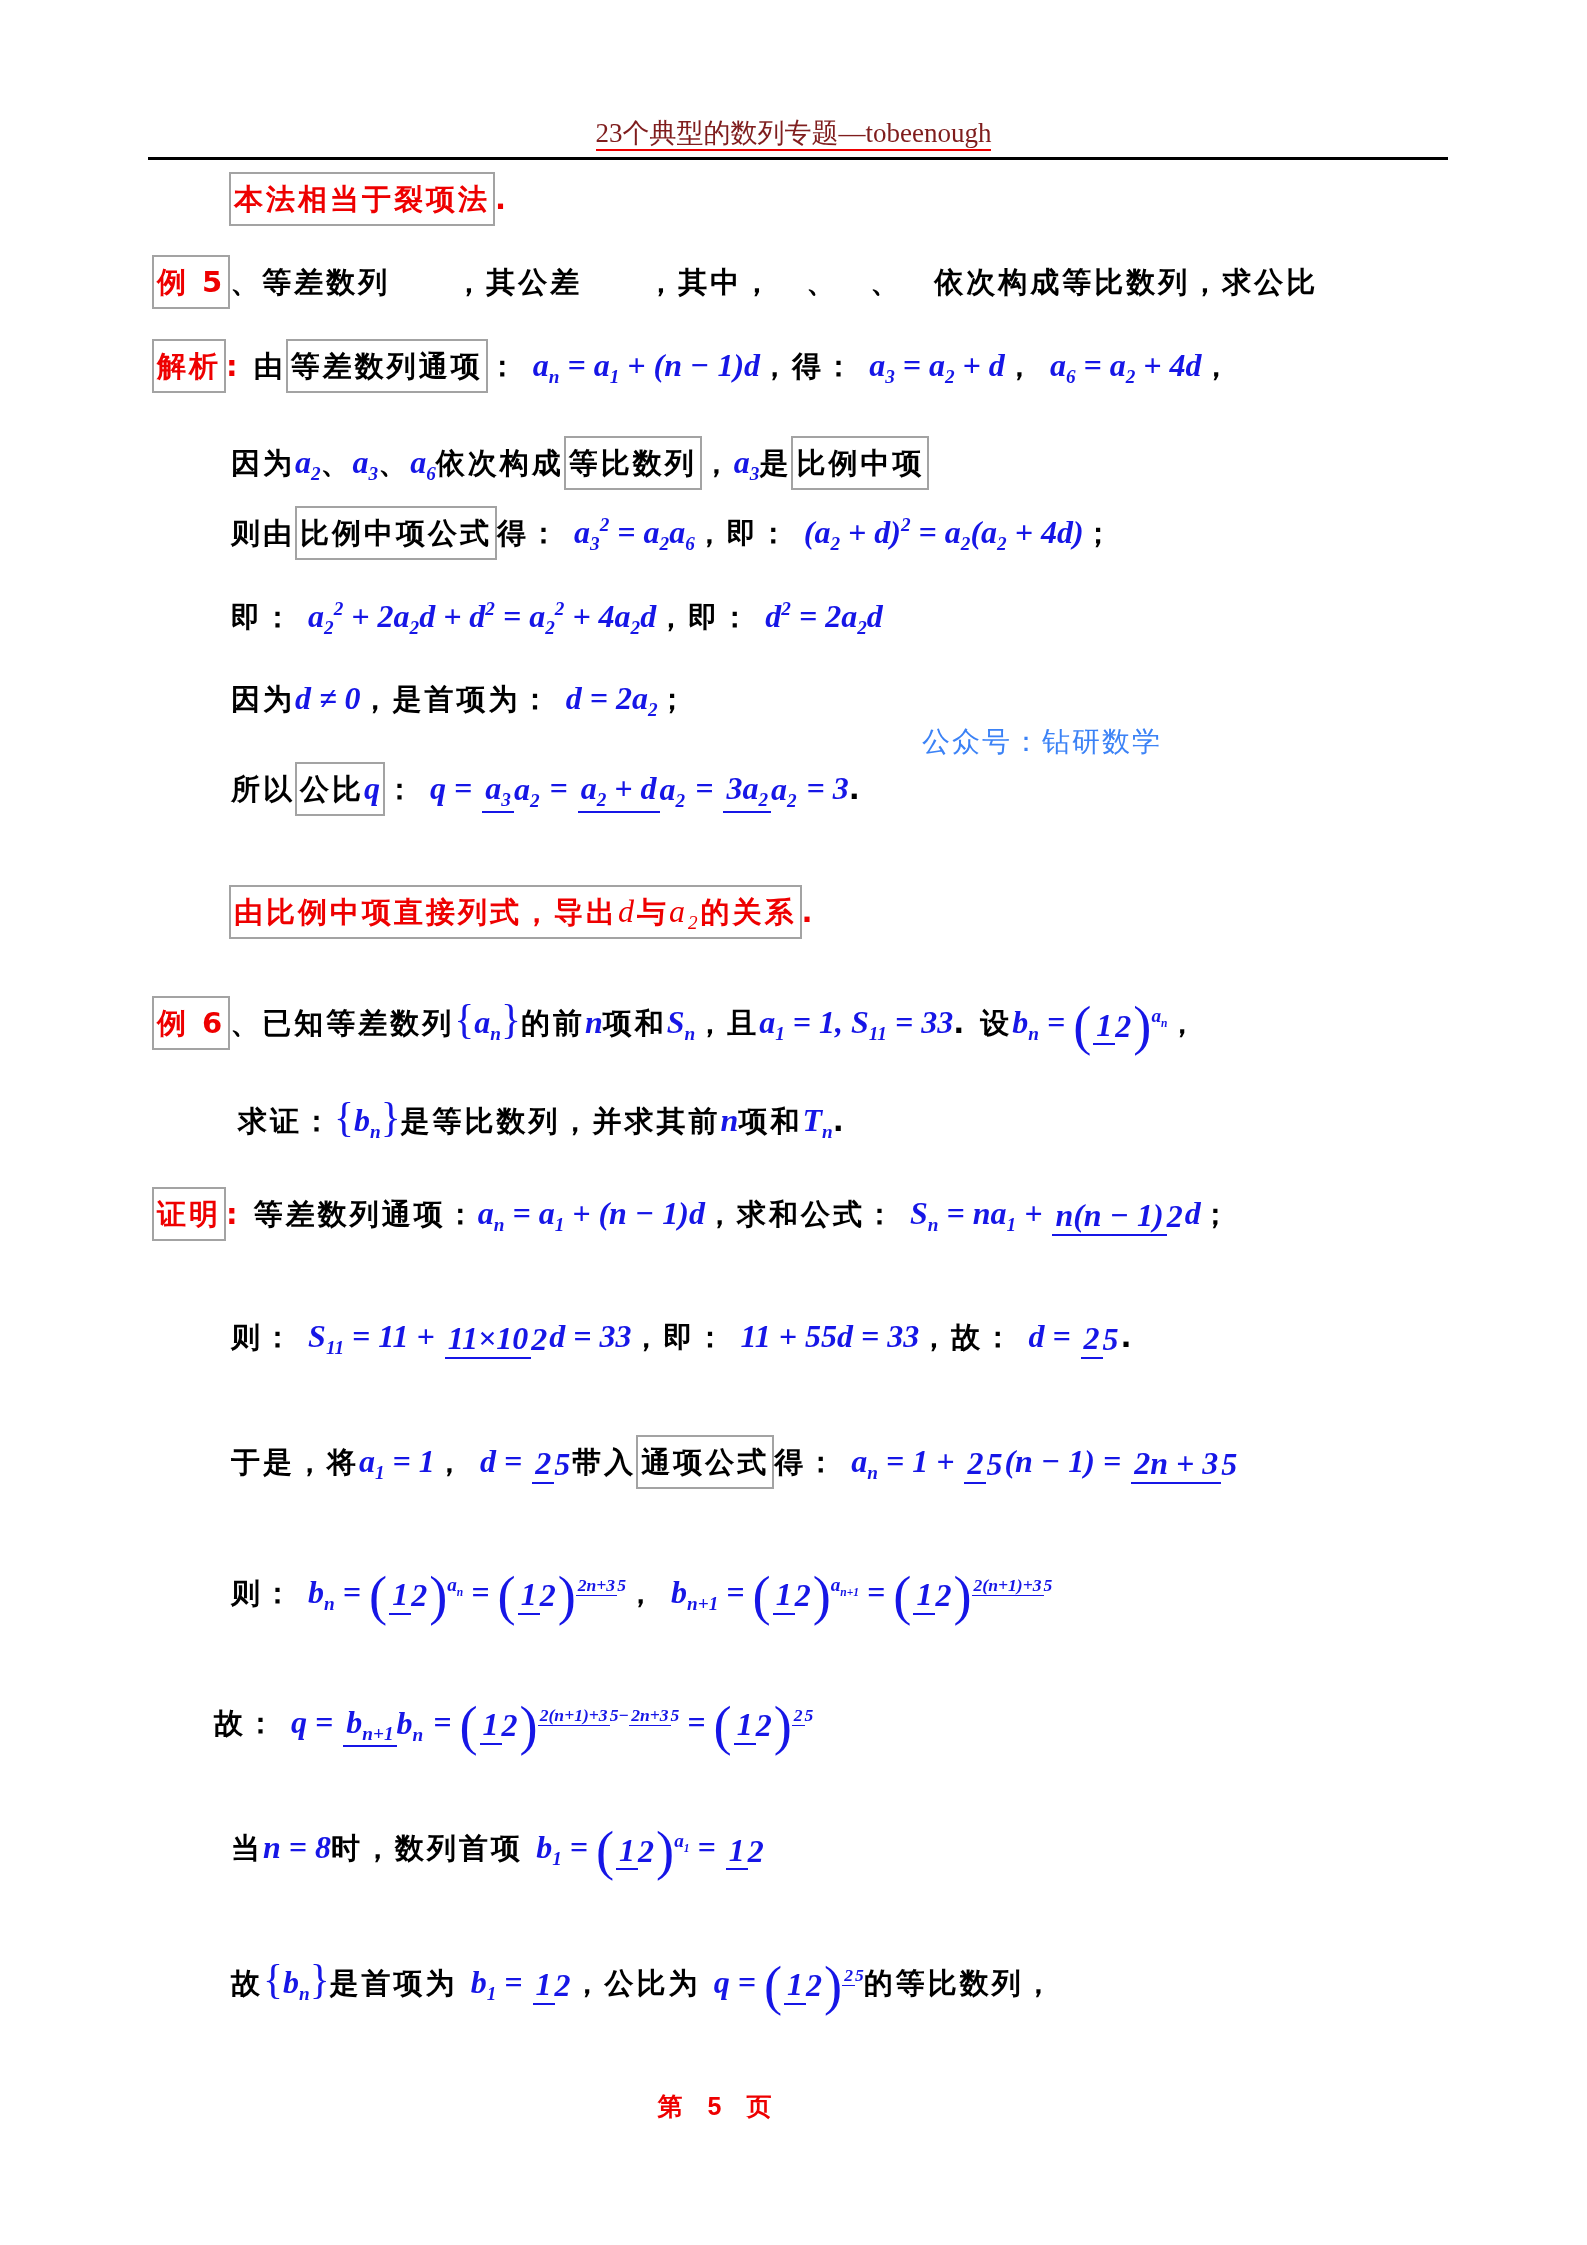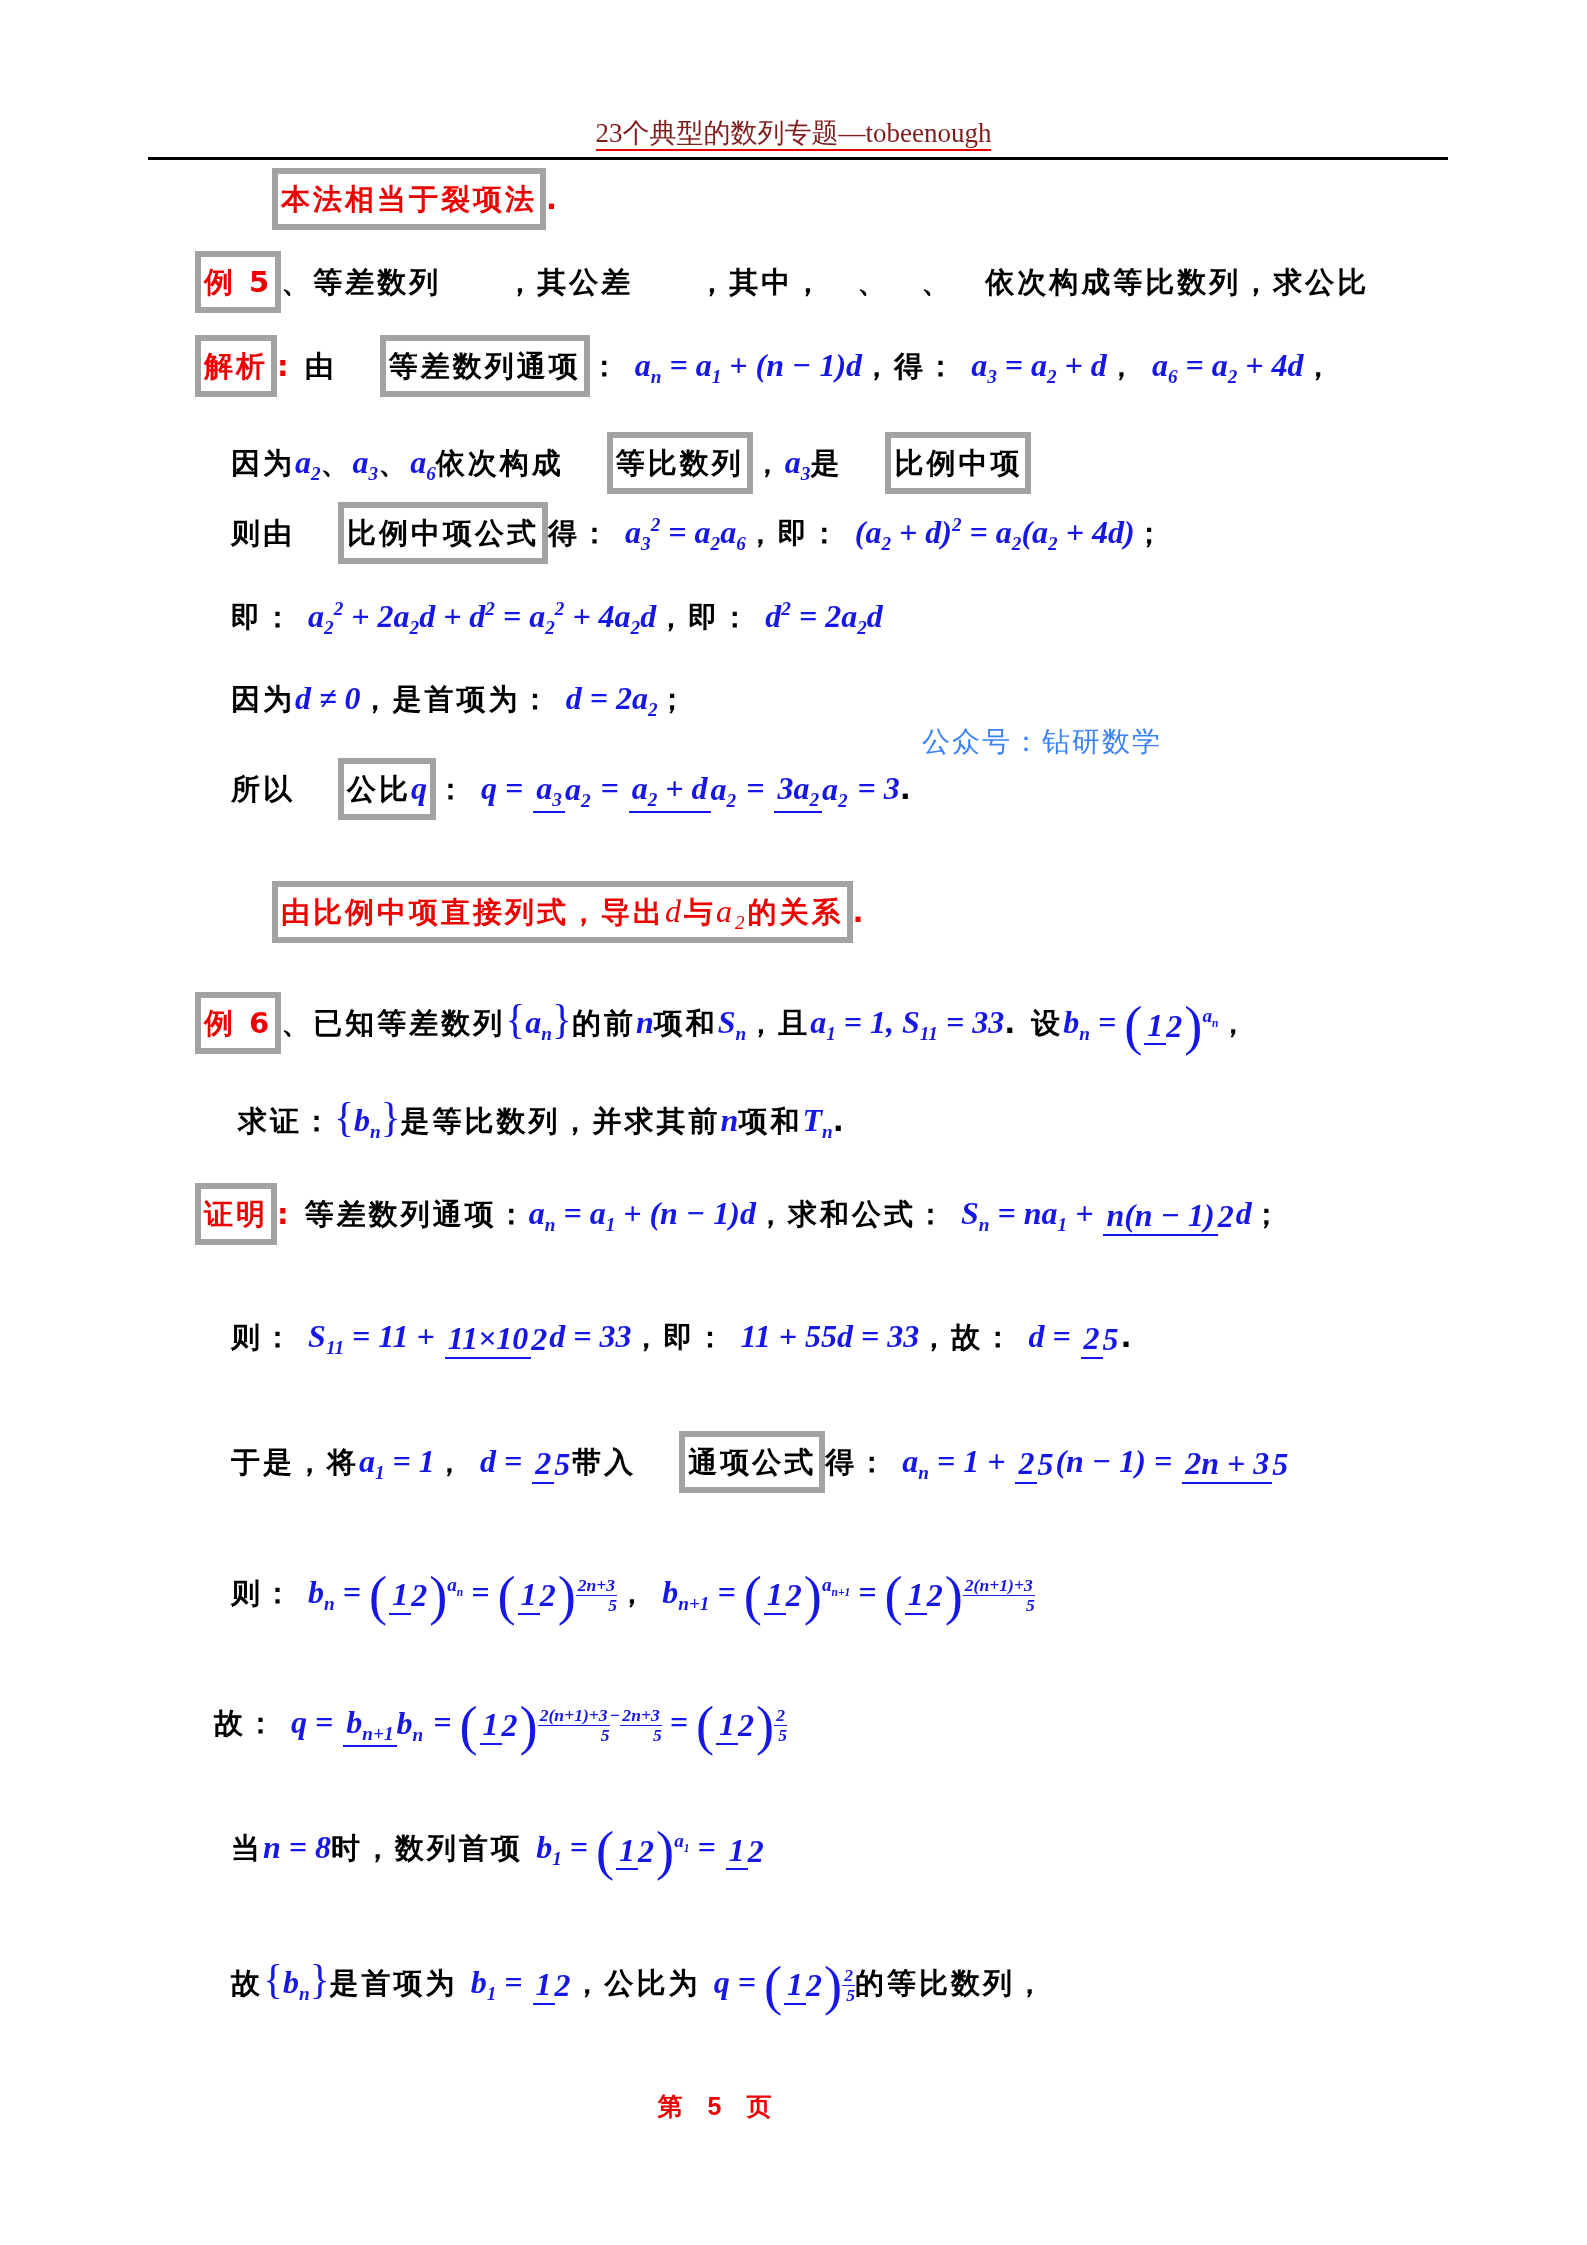--- a/index.html
+++ b/index.html
@@ -4,28 +4,28 @@
 <style>
   html,body{margin:0;padding:0;background:#fff;}
   body{width:1587px;height:2245px;position:relative;overflow:hidden;
        font-family:"DejaVu Serif","Liberation Serif",serif;color:#000;}
   .abs{position:absolute;white-space:nowrap;}
   .hdr{left:0;width:1587px;top:115px;text-align:center;font-size:27px;color:#7f1d1d;
        font-family:"Liberation Serif",serif;}
   .hdr span{border-bottom:2px solid #e00;padding-bottom:1px;}
   .rule{left:148px;top:157px;width:1300px;height:3px;background:#000;}
   .zh{font-size:29px;font-weight:bold;letter-spacing:3px;font-family:"DejaVu Sans",sans-serif;}
-  .box{border:6px solid #a3a3a3;padding:8px 3px;margin-left:43px;}
+  .box{border:2px solid #a3a3a3;padding:8px 3px;}
   .red{color:#e00;}
   .m{color:#1616e6;font-family:"Liberation Serif",serif;font-style:italic;font-weight:bold;font-size:32px;letter-spacing:0;}
   sub,sup{font-size:60%;}
   .frac{display:inline-flex;flex-direction:row;align-items:center;vertical-align:middle;margin:0 2px;}
   .frac .n{border-bottom:2px solid #1616e6;padding:0 3px;line-height:1.15;}
   .frac .d{line-height:1.15;}
-  .sfrac{display:inline-flex;flex-direction:column;align-items:flex-end;vertical-align:super;font-size:55%;margin-top:16px;}
+  .sfrac{display:inline-flex;flex-direction:row;align-items:flex-start;vertical-align:super;font-size:55%;margin-top:16px;}
   .sfrac .n{border-bottom:1.5px solid #1616e6;padding:0 2px;line-height:1.1;}
   .sfrac .d{line-height:1.1;}
   .par{font-size:170%;font-weight:normal;font-style:normal;vertical-align:middle;}
   .brace{font-size:130%;font-weight:normal;font-style:normal;}
   .wm{left:922px;top:723px;font-size:28px;color:#3b82f6;font-family:"DejaVu Sans",sans-serif;letter-spacing:2px;}
   .footer{left:0;width:1429px;top:2090px;text-align:center;font-size:25px;color:#e00;font-weight:bold;
           font-family:"Liberation Sans",sans-serif;word-spacing:18px;}
 </style>
 </head>
 <body>

